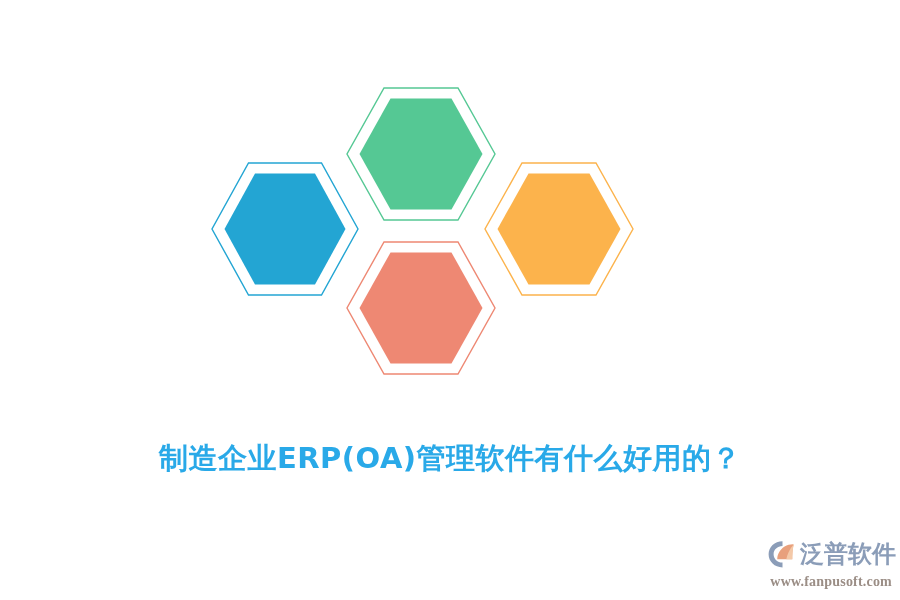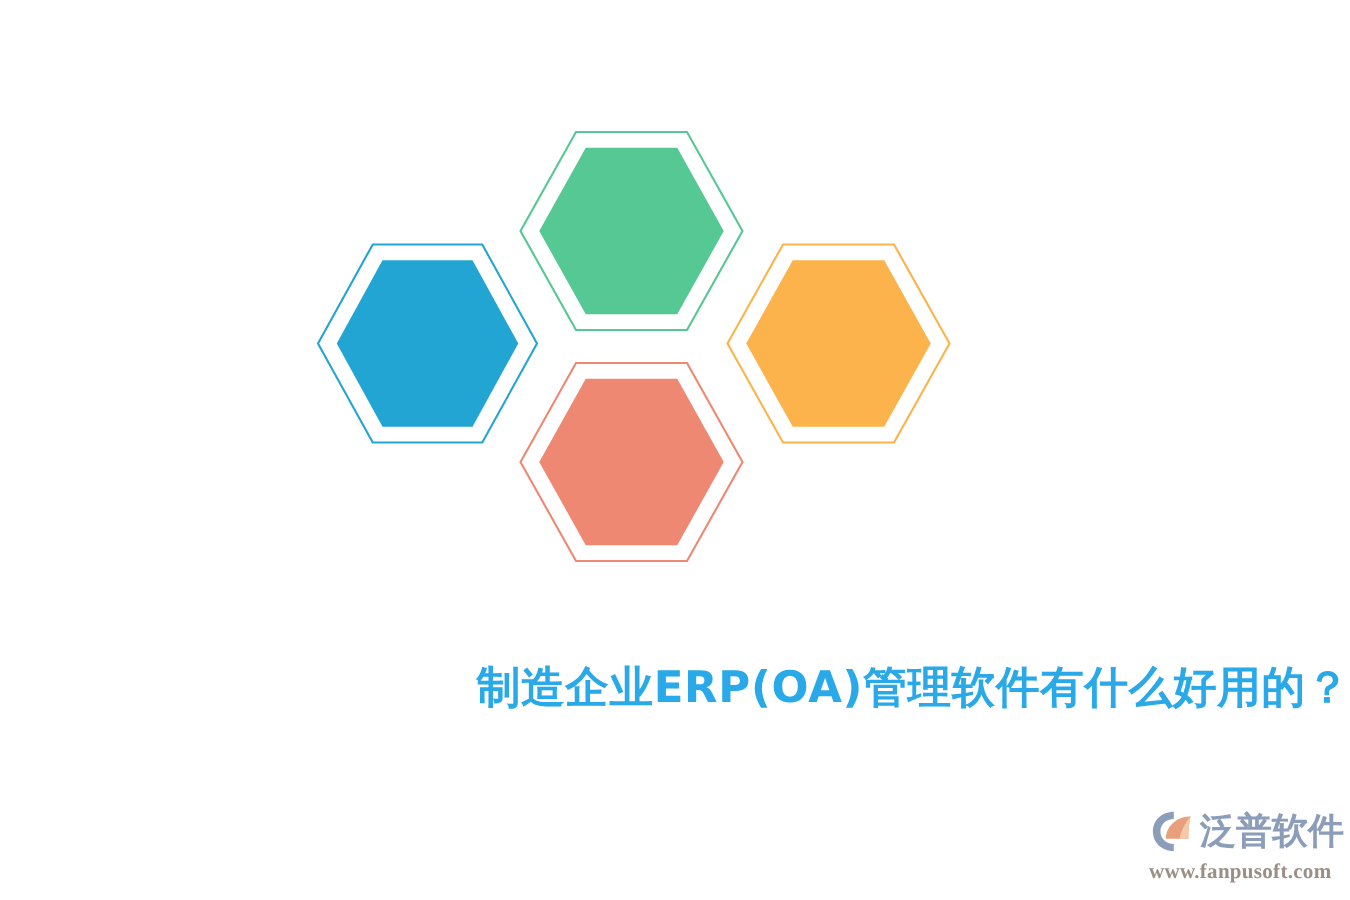--- a/index.html
+++ b/index.html
@@ -42,21 +42,20 @@
     line-height: 42px;
     font-size: 29px;
     font-weight: bold;
     letter-spacing: 0.5px;
     color: #29A9E8;
     font-family: "DejaVu Sans", "Liberation Sans", sans-serif;
   }
   #headline .hl-line {
     display: block;
     white-space: nowrap;
-    text-align: right;
   }
 
   
   #logo {
     position: absolute;
     left: 766px;
     top: 536px;
     width: 126px;
     height: 58px;
   }
@@ -85,21 +84,21 @@
     letter-spacing: 0px;
     white-space: nowrap;
   }
   #logo-url {
     font-family: "Liberation Serif", "DejaVu Serif", serif;
     font-size: 14px;
     font-weight: bold;
     color: #9B8E86;
     letter-spacing: 0.2px;
     line-height: 17px;
-    text-align: left;
+    text-align: right;
     white-space: nowrap;
     margin-top: 1px;
   }
 </style>
 </head>
 <body>
 
 <div id="page">
 
   <div id="hex-cluster">

